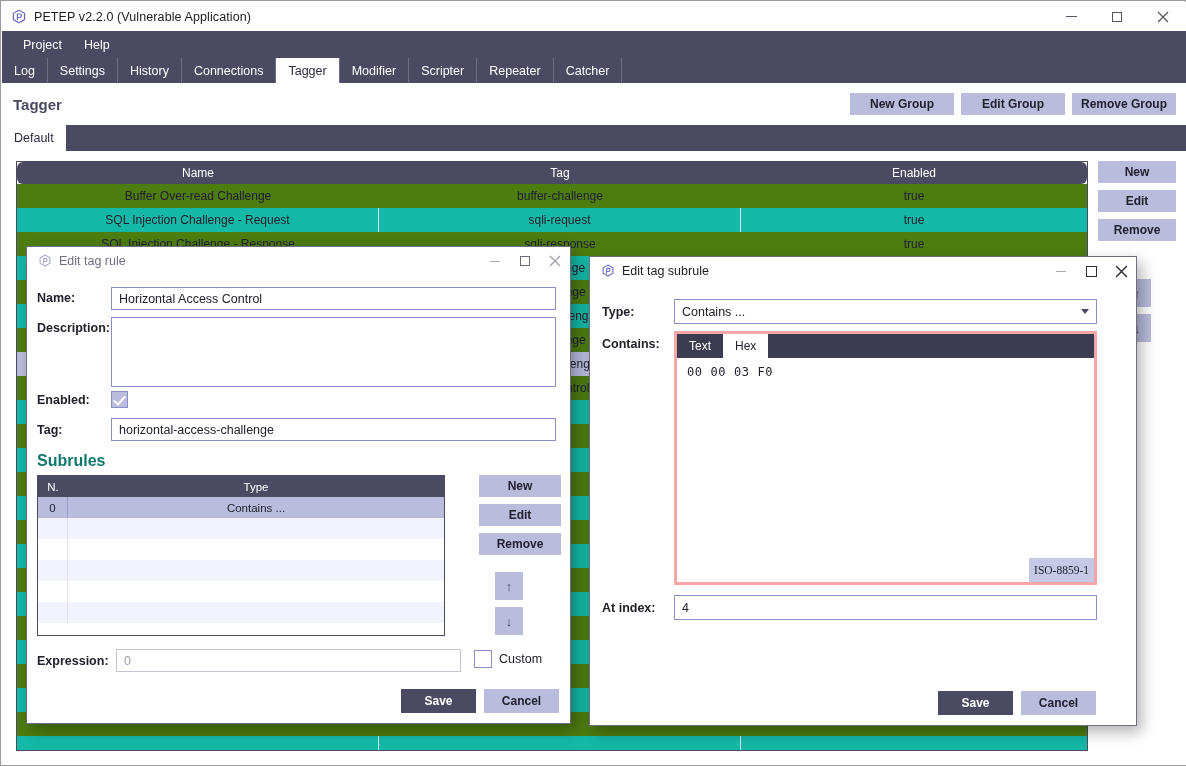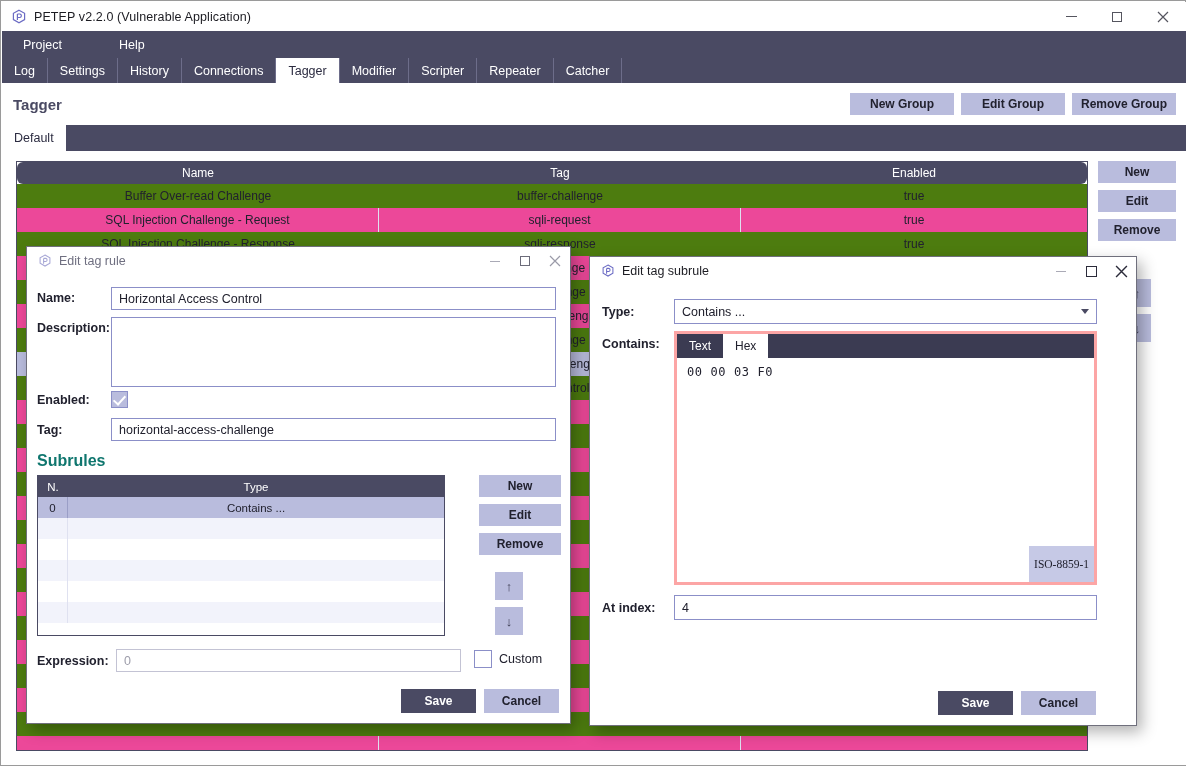--- a/index.html
+++ b/index.html
@@ -64,21 +64,20 @@
   
   .menubar {
     position: absolute;
     left: 1px; top: 30px;
     width: 1184px; height: 27px;
     background: #4a4a63;
     display: flex;
     align-items: center;
     padding-left: 10px;
     box-sizing: border-box;
-    gap: 35px;
   }
   .menu-item {
     color: #ffffff;
     font-size: 12.5px;
     padding: 4px 11px;
     cursor: default;
   }
 
   
   .tabstrip {
@@ -193,21 +192,21 @@
     box-sizing: border-box;
   }
   .col-name { width: 362px; }
   .col-tag  { width: 362px; }
   .col-en   { flex: 1 1 auto; }
   .trow {
     display: flex;
     height: 24px;
     background: #4d7c0f;
   }
-  .trow.alt { background: #ec4899; }
+  .trow.alt { background: #14b8a6; }
   .trow.sel { background: #b9bcdd; }
   .trow.sel .td { border-color: #9a9ec6; }
   .td {
     font-size: 12px;
     color: #21212e;
     display: flex;
     align-items: center;
     justify-content: center;
     box-sizing: border-box;
   }
@@ -392,21 +391,21 @@
     color: #21212e;
     padding: 7px 10px;
     letter-spacing: .6px;
   }
   .enc-badge {
     position: absolute;
     right: 0; bottom: 0;
     background: #c6c9e6;
     color: #21212e;
     font-size: 11.5px;
-    padding: 12px 5px;
+    padding: 6px 5px;
     font-family: "Liberation Serif", serif;
     margin-top: 36px;
   }
   .dlg-foot {
     display: flex;
     gap: 8px;
     position: absolute;
   }
 </style>
 </head>

